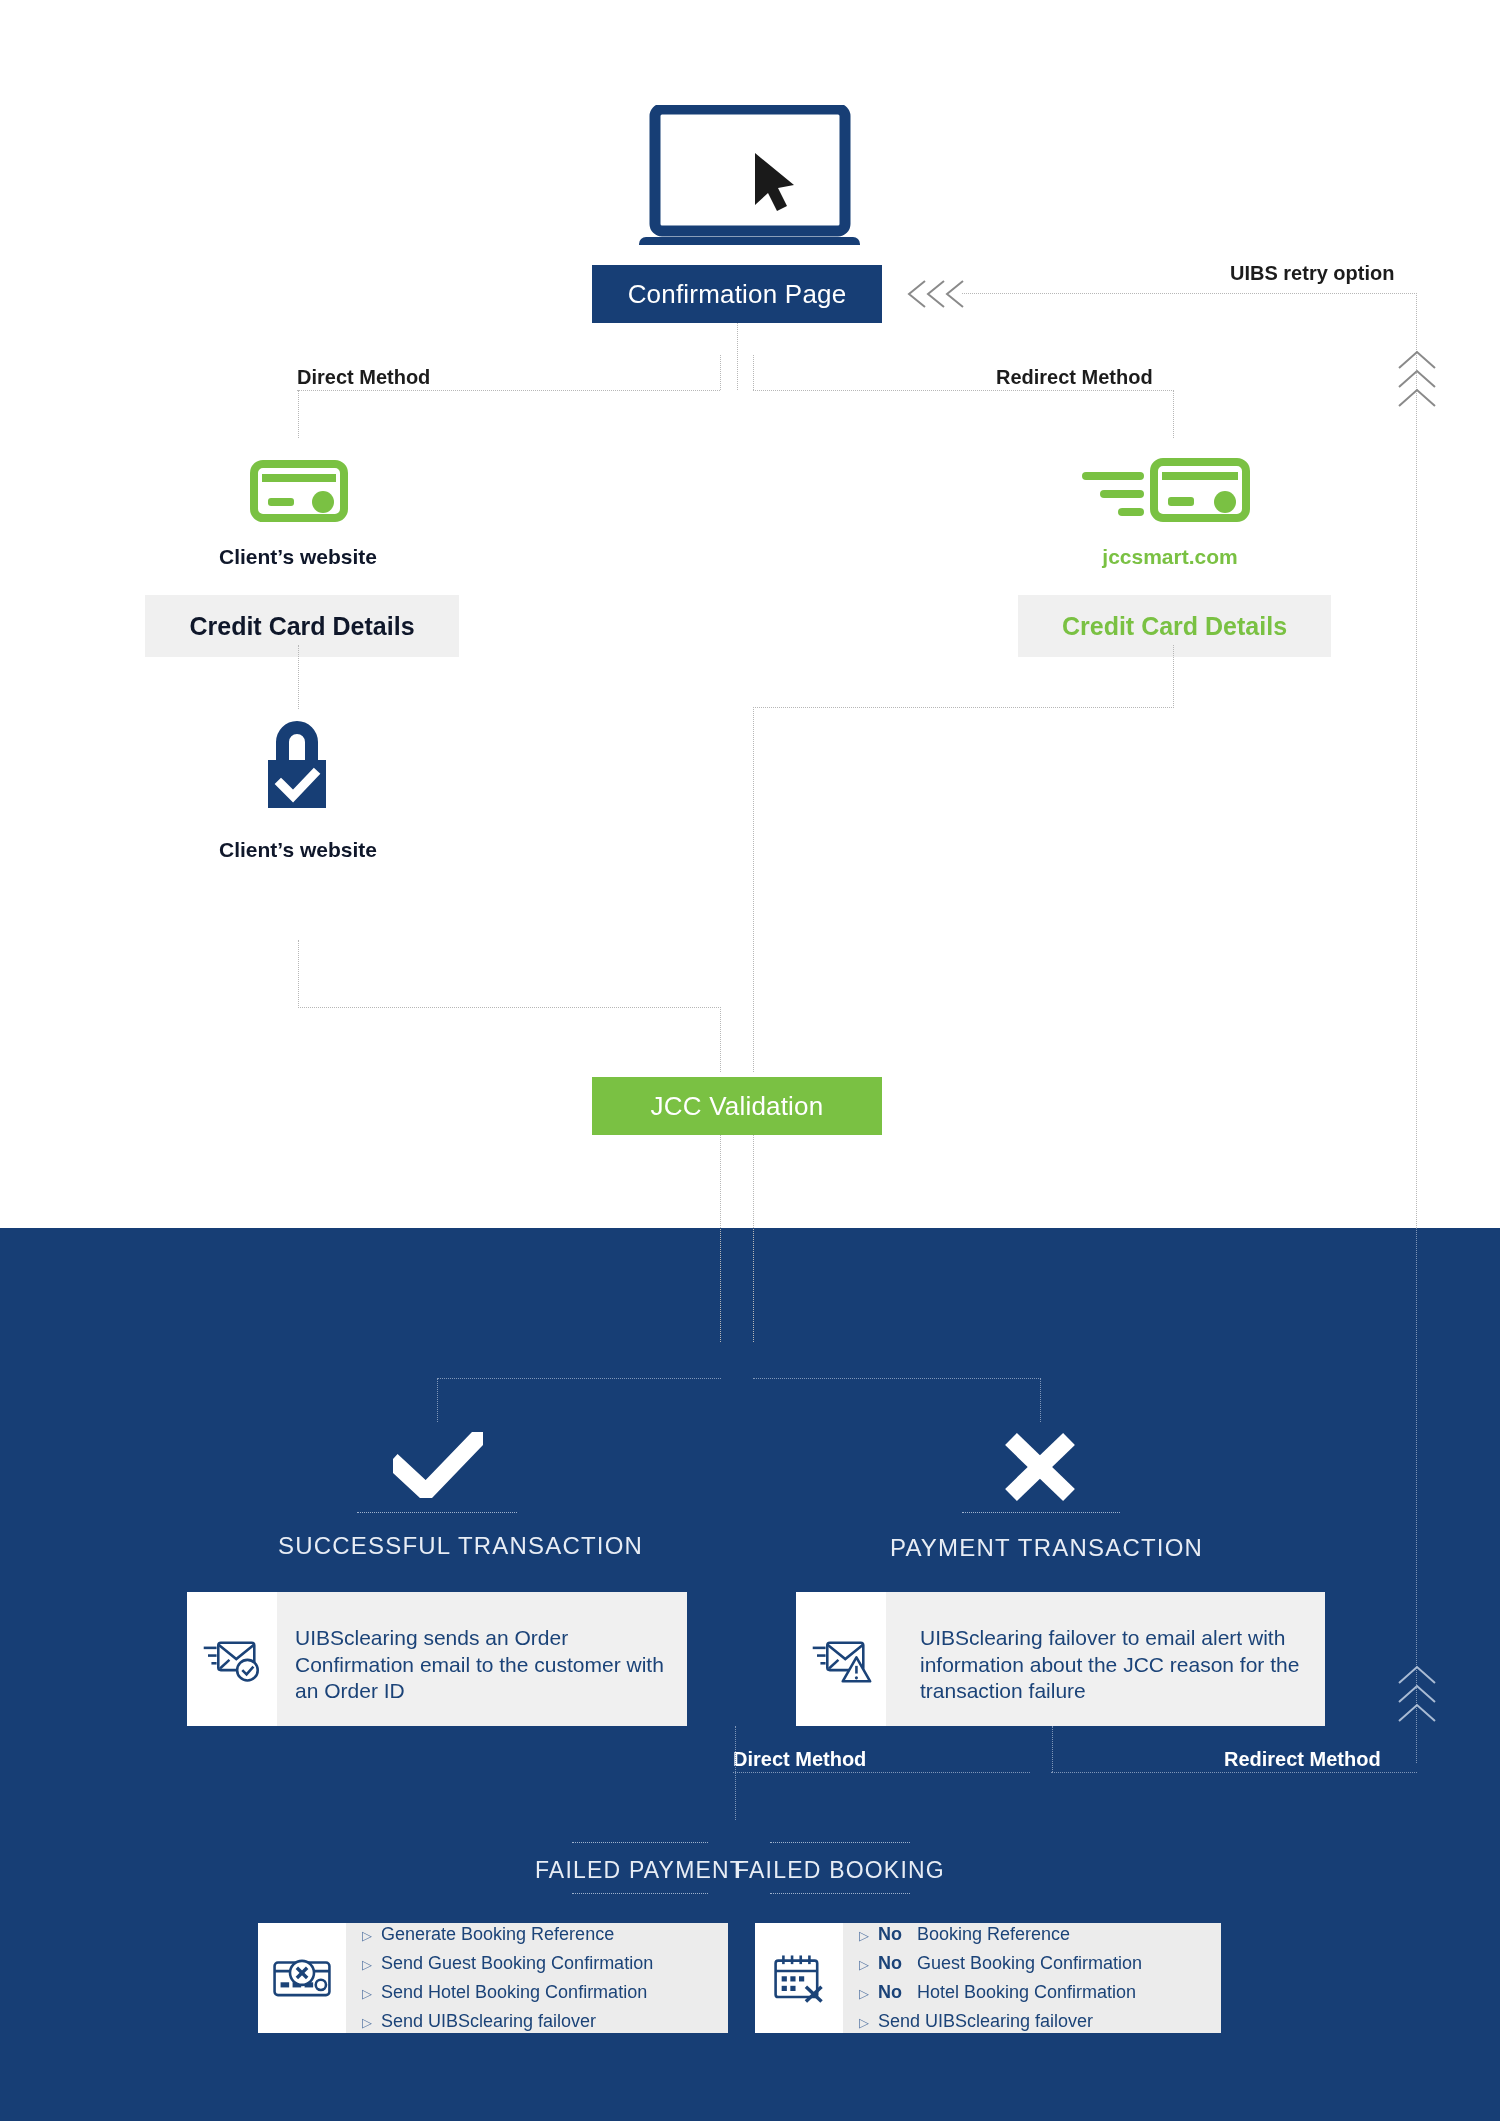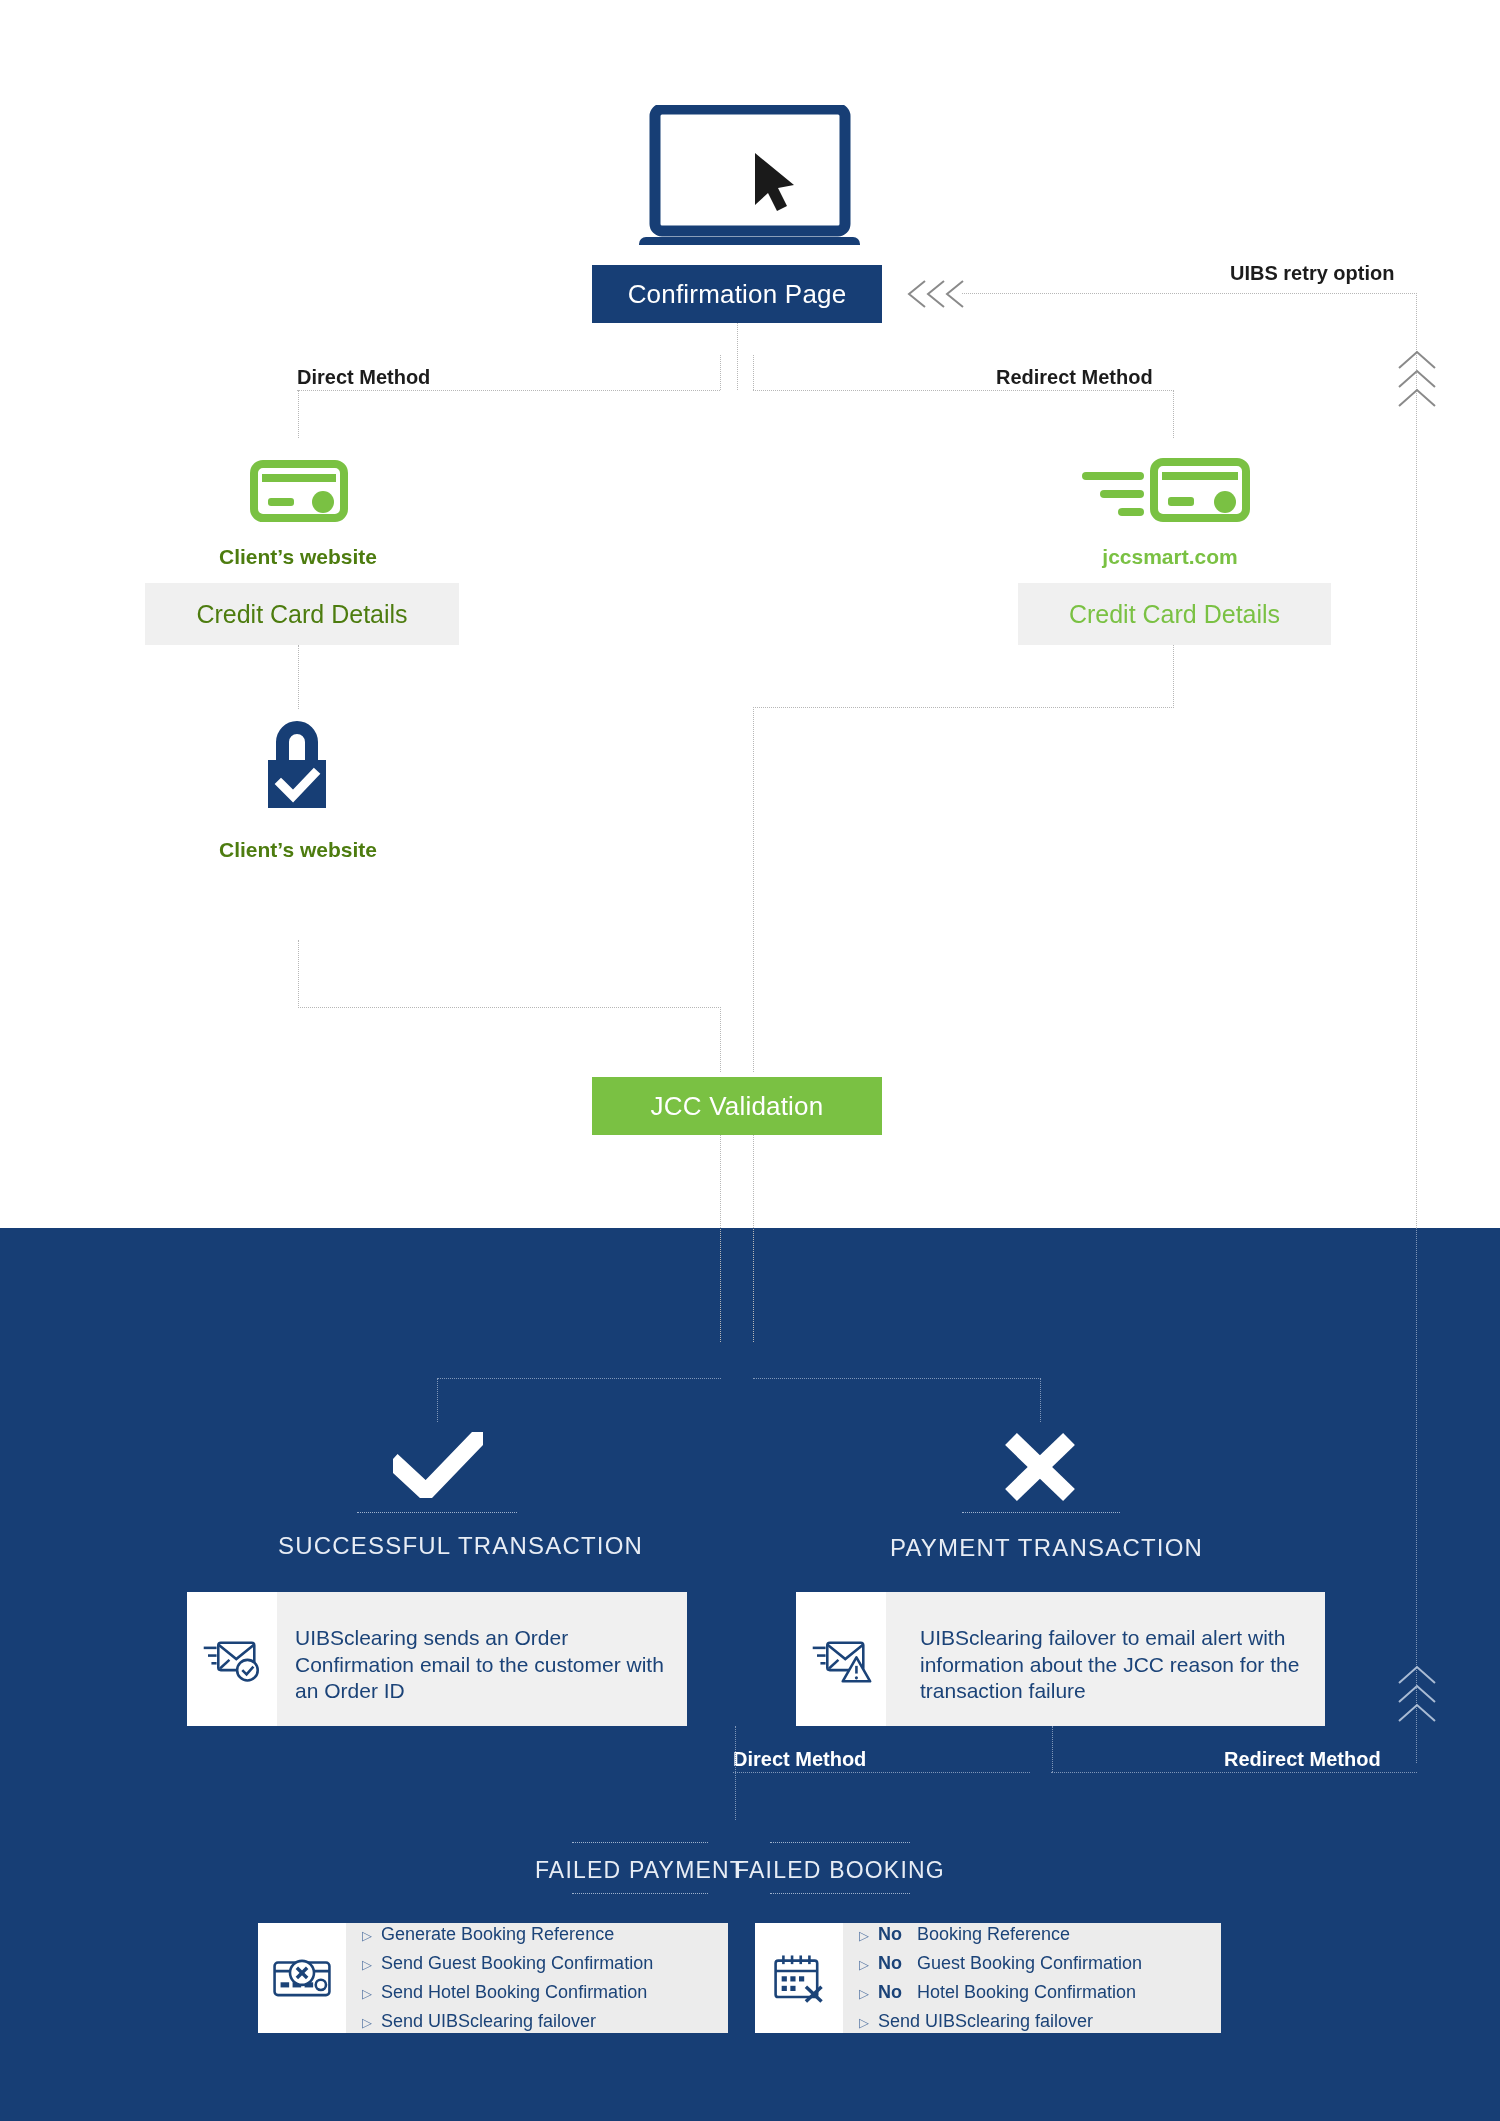--- a/index.html
+++ b/index.html
@@ -37,23 +37,23 @@
     font-size:26px; font-weight:300; letter-spacing:.2px;text-align:right;
   }
   .box-green {
     position:absolute; background:#7AC143; color:#ffffff;
     display:flex; align-items:center; justify-content:center;
     font-size:26px; font-weight:300; letter-spacing:.2px;
   }
   .box-grey {
     position:absolute; background:#f0f0f0;
     display:flex; align-items:center; justify-content:center;
-    font-size:25px; font-weight:400;
-  }
-  .txt-navy { color:#4d7c0f; }
+    font-size:25px; font-weight:700;margin-top:12px;
+  }
+  .txt-navy { color:#0f172a; }
   .txt-green { color:#7AC143; }
 
   .method-label {
     position:absolute; font-size:20px; font-weight:bold; color:#1c1c1c;
     white-space:nowrap;
   }
   .method-label.on-dark { color:#ffffff; }
 
   .node-caption {
     position:absolute; font-size:21px; font-weight:bold; white-space:nowrap;

